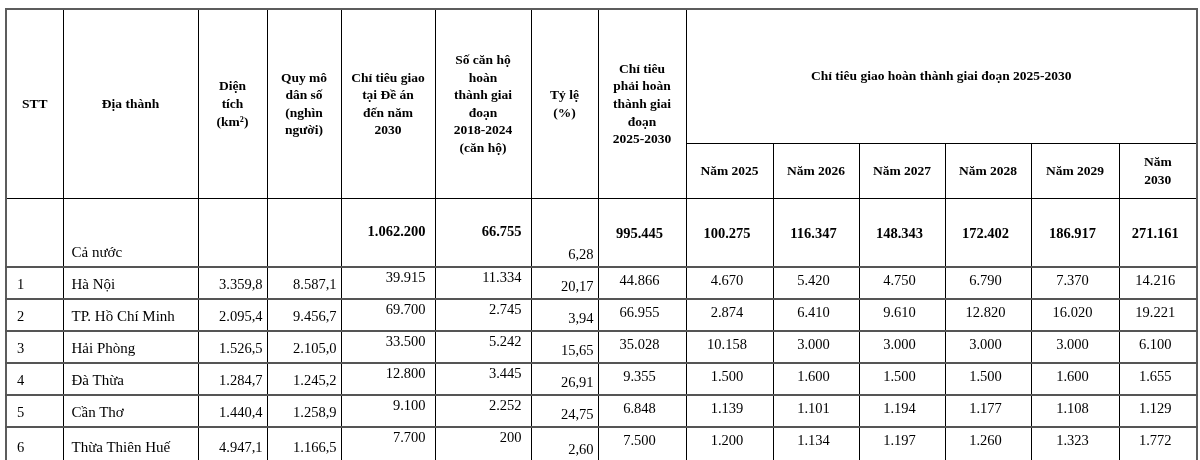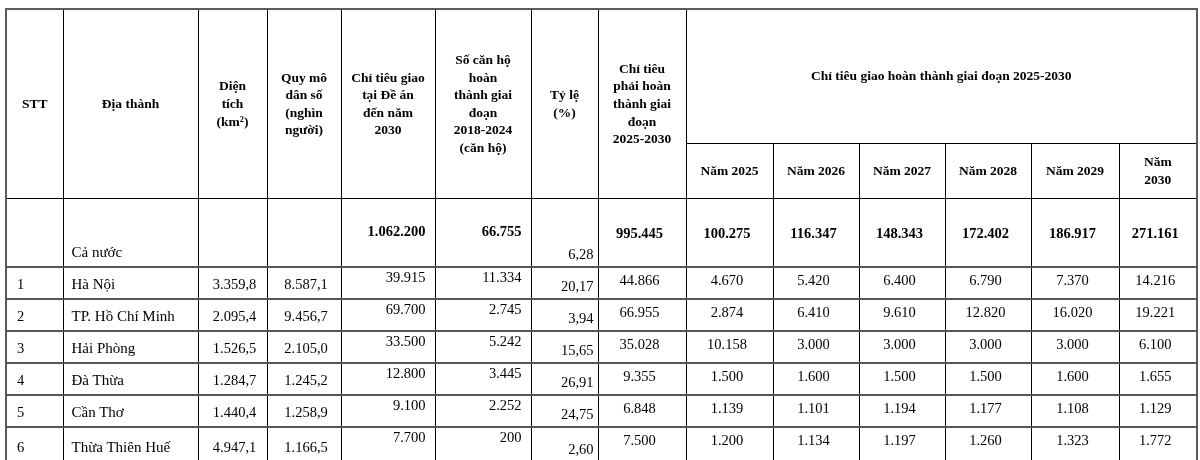--- a/index.html
+++ b/index.html
@@ -49,21 +49,21 @@
   tbody tr.summary-row { height: 69px; }
 
   
   tbody tr td { border-top: 2px solid #555; }
   tbody tr.summary-row td { border-top: 1px solid #000; }
 
   
   td.c-stt  { text-align: left;  vertical-align: bottom; padding: 2px 2px 5px 10px; }
   td.c-name { text-align: left;  vertical-align: bottom; padding: 2px 2px 5px 8px; font-size: 15px; }
   td.c-dt,
-  td.c-qm   { text-align: center; vertical-align: bottom; padding: 2px 4px 5px 8px; margin-top: 20px; }
+  td.c-qm   { text-align: right; vertical-align: bottom; padding: 2px 4px 5px 8px; margin-top: 20px; }
   td.c-da,
   td.c-ht   { text-align: right; vertical-align: top;    padding: 1px 9px 2px 2px; }
   td.c-tl   { text-align: right; vertical-align: bottom; padding: 2px 4px 3px 2px; }
   td.c-ph,
   td.c-yr   { text-align: center; vertical-align: top;    padding: 4px 7px 2px 2px; }
 
   
   tr.summary-row td.c-da,
   tr.summary-row td.c-ht,
   tr.summary-row td.c-ph,
@@ -151,21 +151,21 @@
         <td class="c-stt">1</td>
         <td class="c-name">Hà Nội</td>
         <td class="c-dt">3.359,8</td>
         <td class="c-qm">8.587,1</td>
         <td class="c-da">39.915</td>
         <td class="c-ht">11.334</td>
         <td class="c-tl">20,17</td>
         <td class="c-ph">44.866</td>
         <td class="c-yr">4.670</td>
         <td class="c-yr">5.420</td>
-        <td class="c-yr">6.400</td>
+        <td class="c-yr">4.750</td>
         <td class="c-yr">6.790</td>
         <td class="c-yr">7.370</td>
         <td class="c-yr">14.216</td>
       </tr>
       <tr class="data-row">
         <td class="c-stt">2</td>
         <td class="c-name">TP. Hồ Chí Minh</td>
         <td class="c-dt">2.095,4</td>
         <td class="c-qm">9.456,7</td>
         <td class="c-da">69.700</td>

